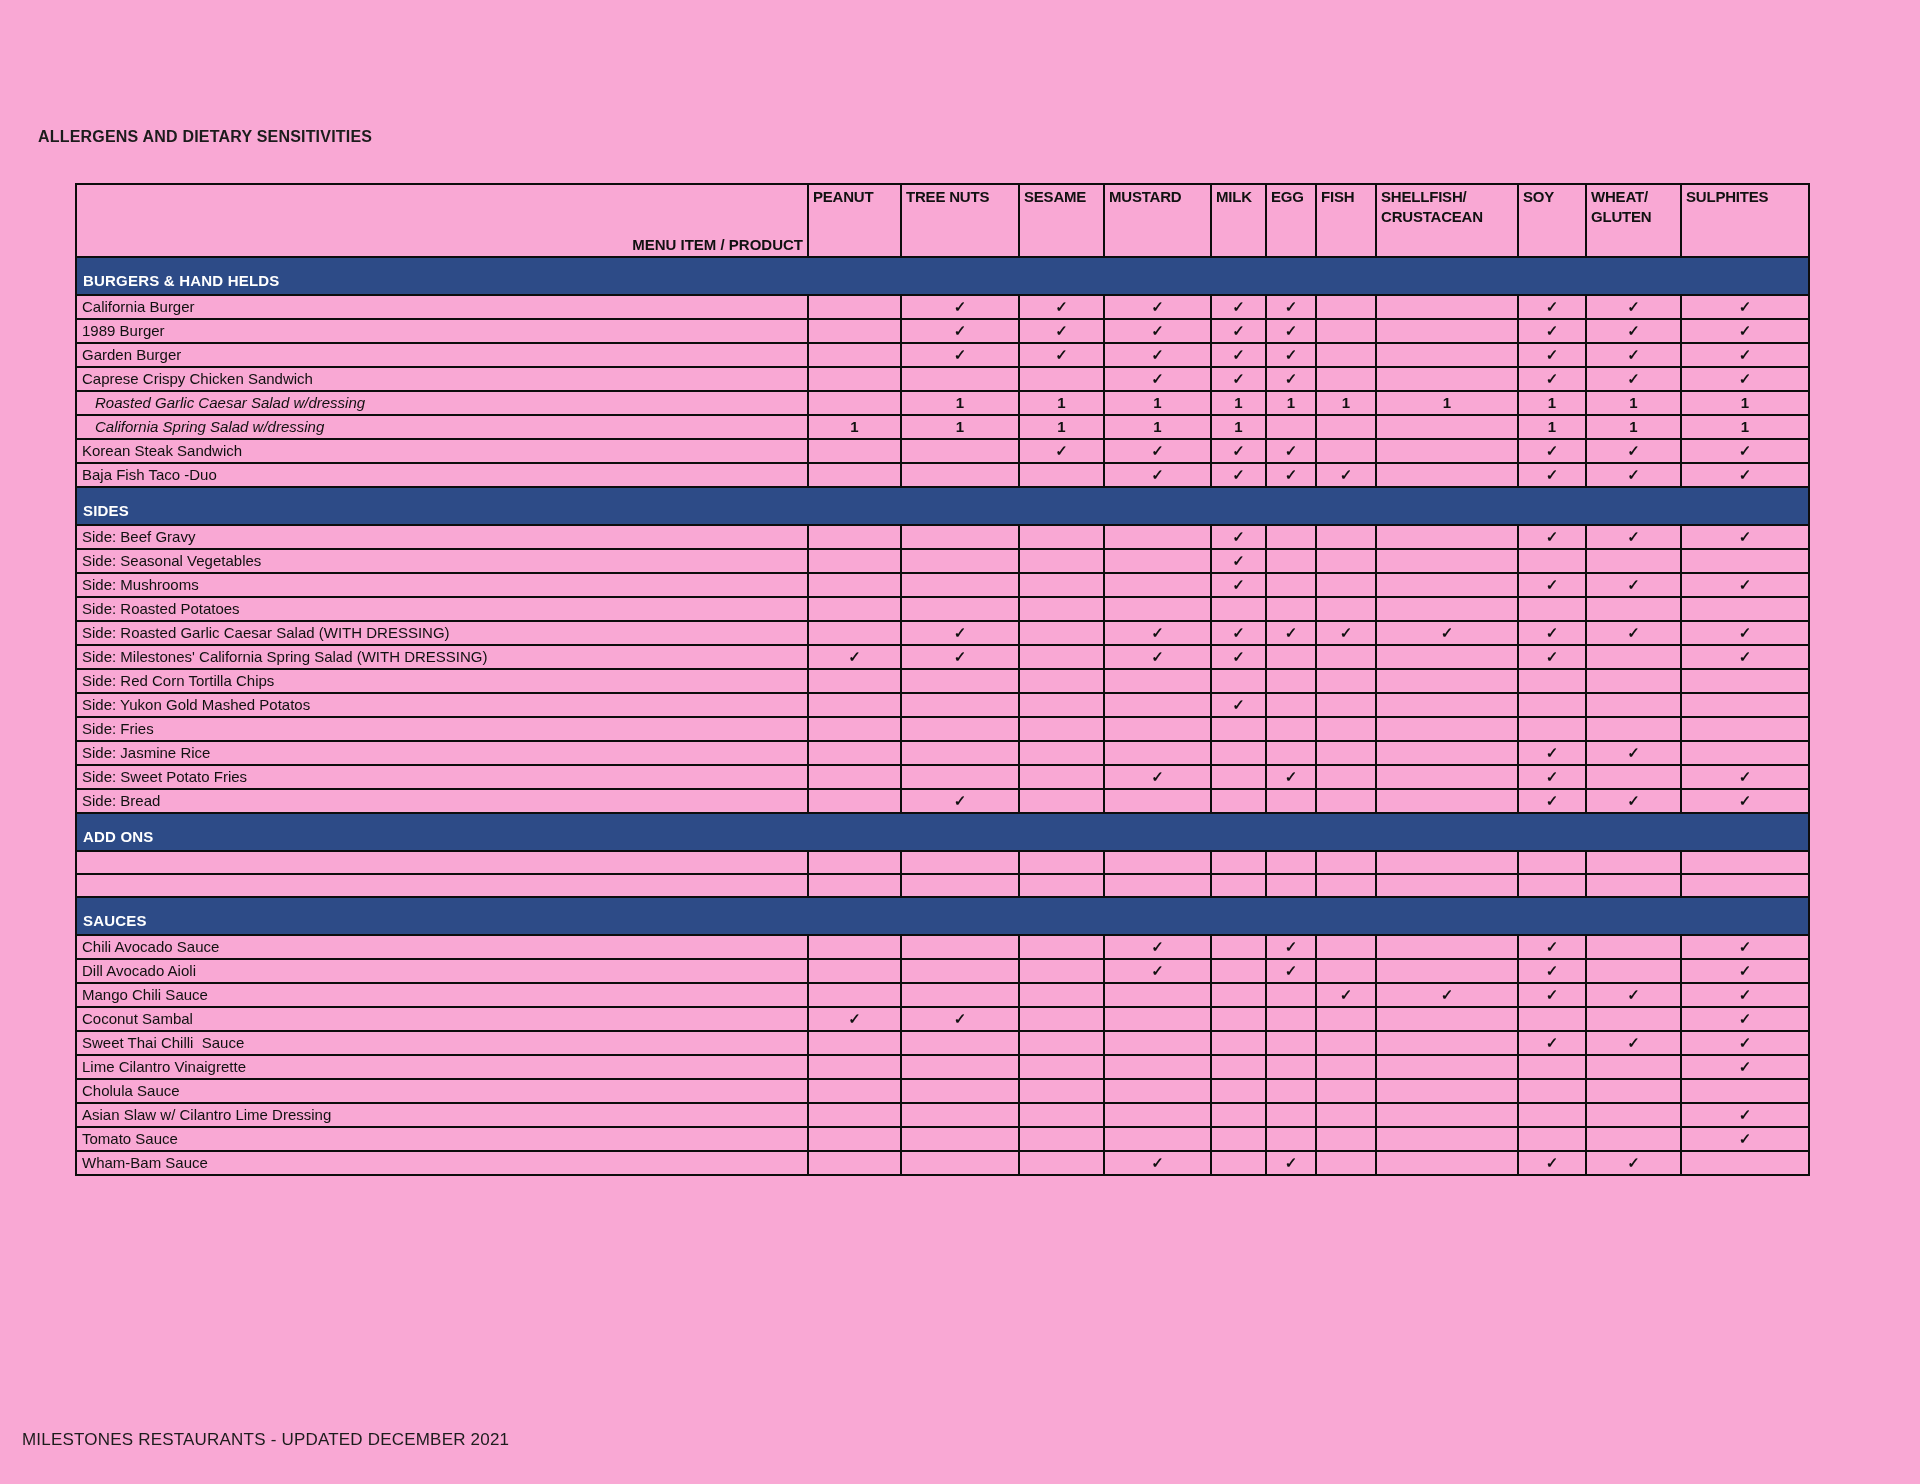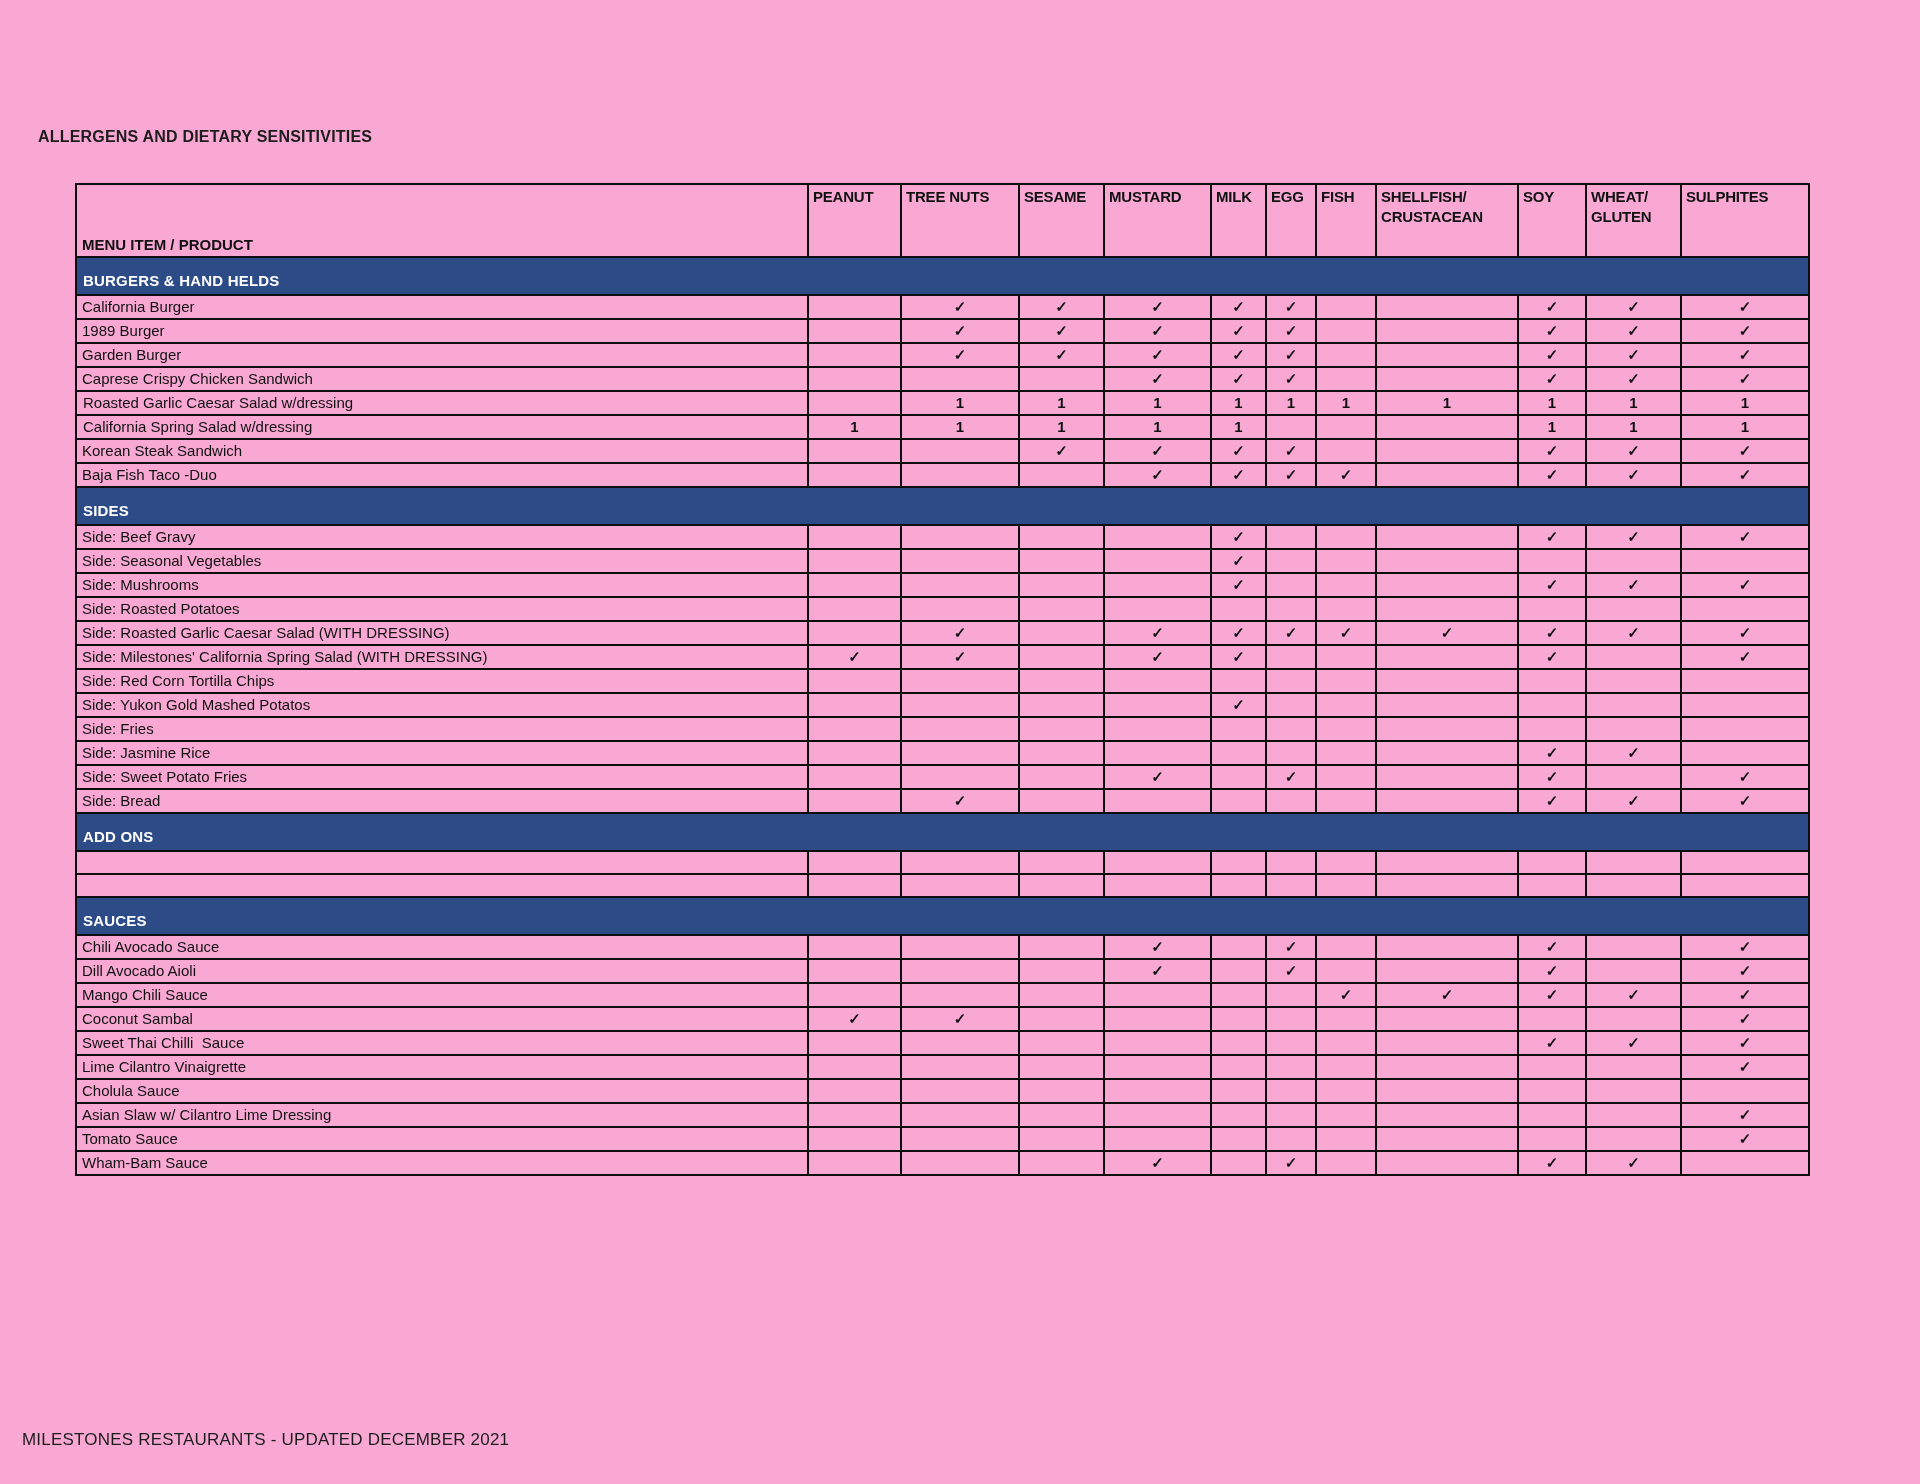--- a/index.html
+++ b/index.html
@@ -23,21 +23,21 @@
     position:absolute; left:75px; top:183px;
     width:1733px;
     border-collapse:collapse;
     table-layout:fixed;
   }
   .allergen-table th, .allergen-table td {
     border:2px solid #0d0d0d;
     overflow:hidden;
   }
   th.menu-head {
-    vertical-align:bottom; text-align:left;
+    vertical-align:bottom; text-align:right;
     padding:2px 4px 3px 5px;
     font-size:15px; font-weight:700;
     height:66px; line-height:1.1;
   }
   th.col-head {
     vertical-align:top; text-align:left;
     padding:2px 3px 18px 4px;
     font-size:15px; font-weight:700;
     white-space:pre-line; line-height:1.3;
     letter-spacing:-0.2px;
@@ -50,21 +50,22 @@
     height:21px; line-height:1.2;
     letter-spacing:0.2px;
   }
   tr.data-row { height:23px; }
   tr.data-row td.item {
     font-size:15px; line-height:20px;
     padding:1px 4px 1px 5px;
     white-space:pre; color:#111111;
   }
   tr.data-row td.item.sub {
-    padding-left:6px;
+    font-style:italic;
+    padding-left:18px;
   }
   tr.data-row td.mark {
     text-align:center; vertical-align:middle;
     font-size:15px; font-weight:600;
     padding:0; line-height:20px;
   }
 </style>
 </head>
 <body>
 

